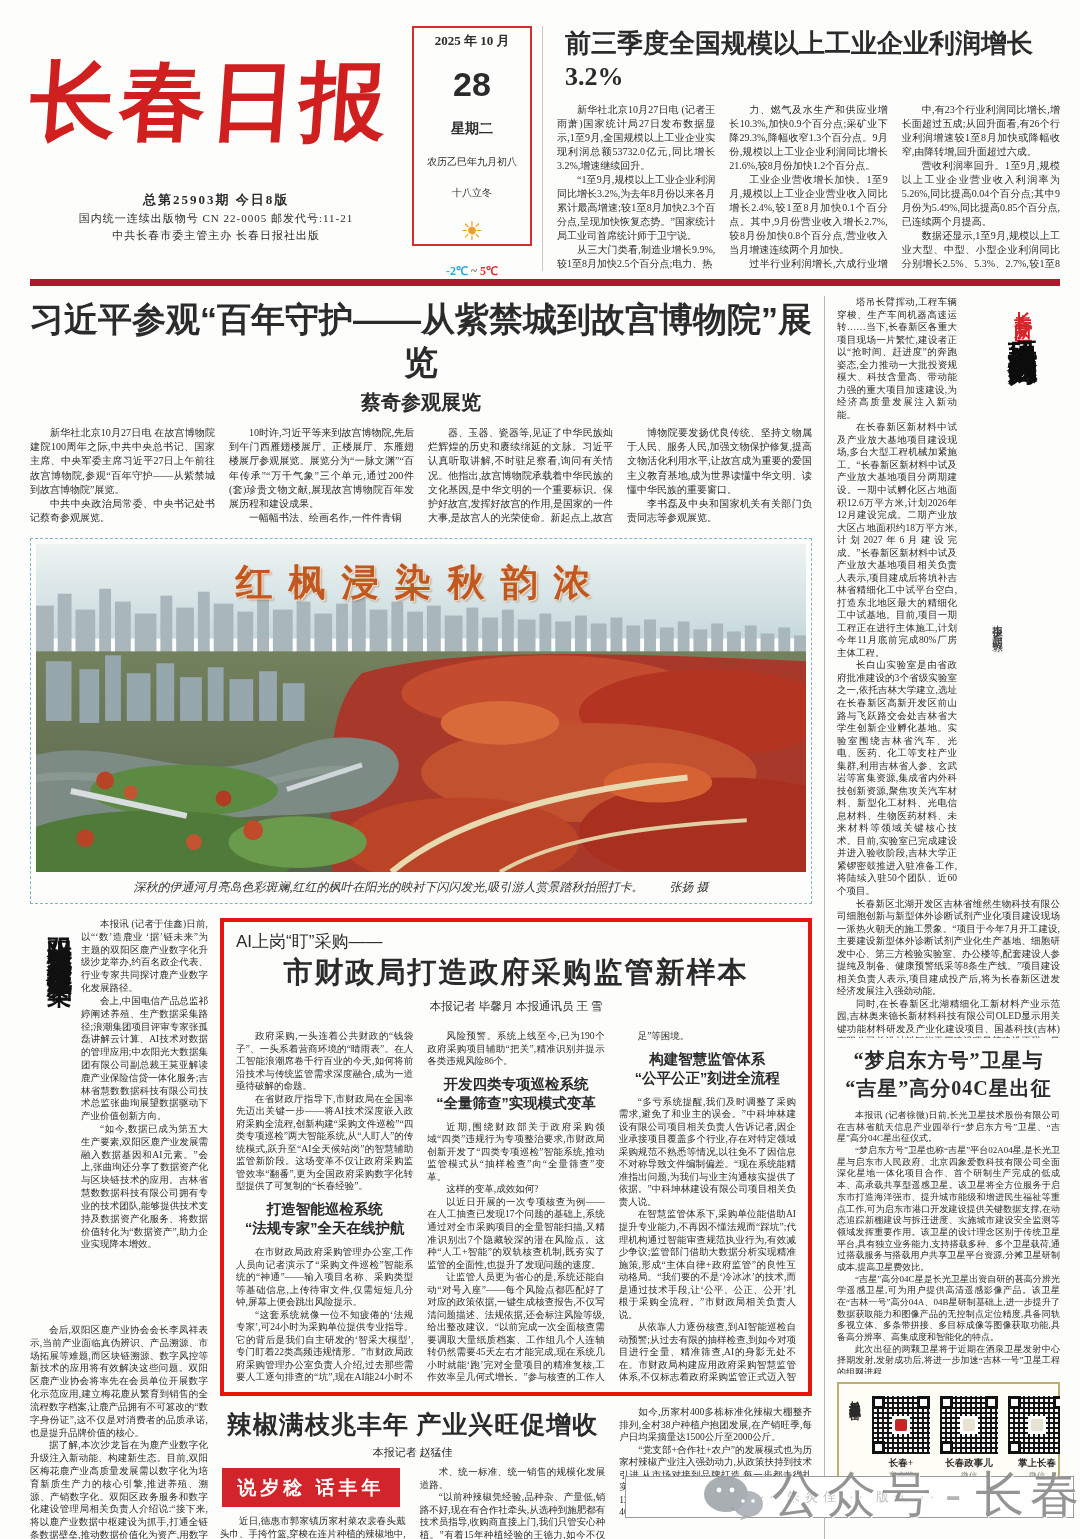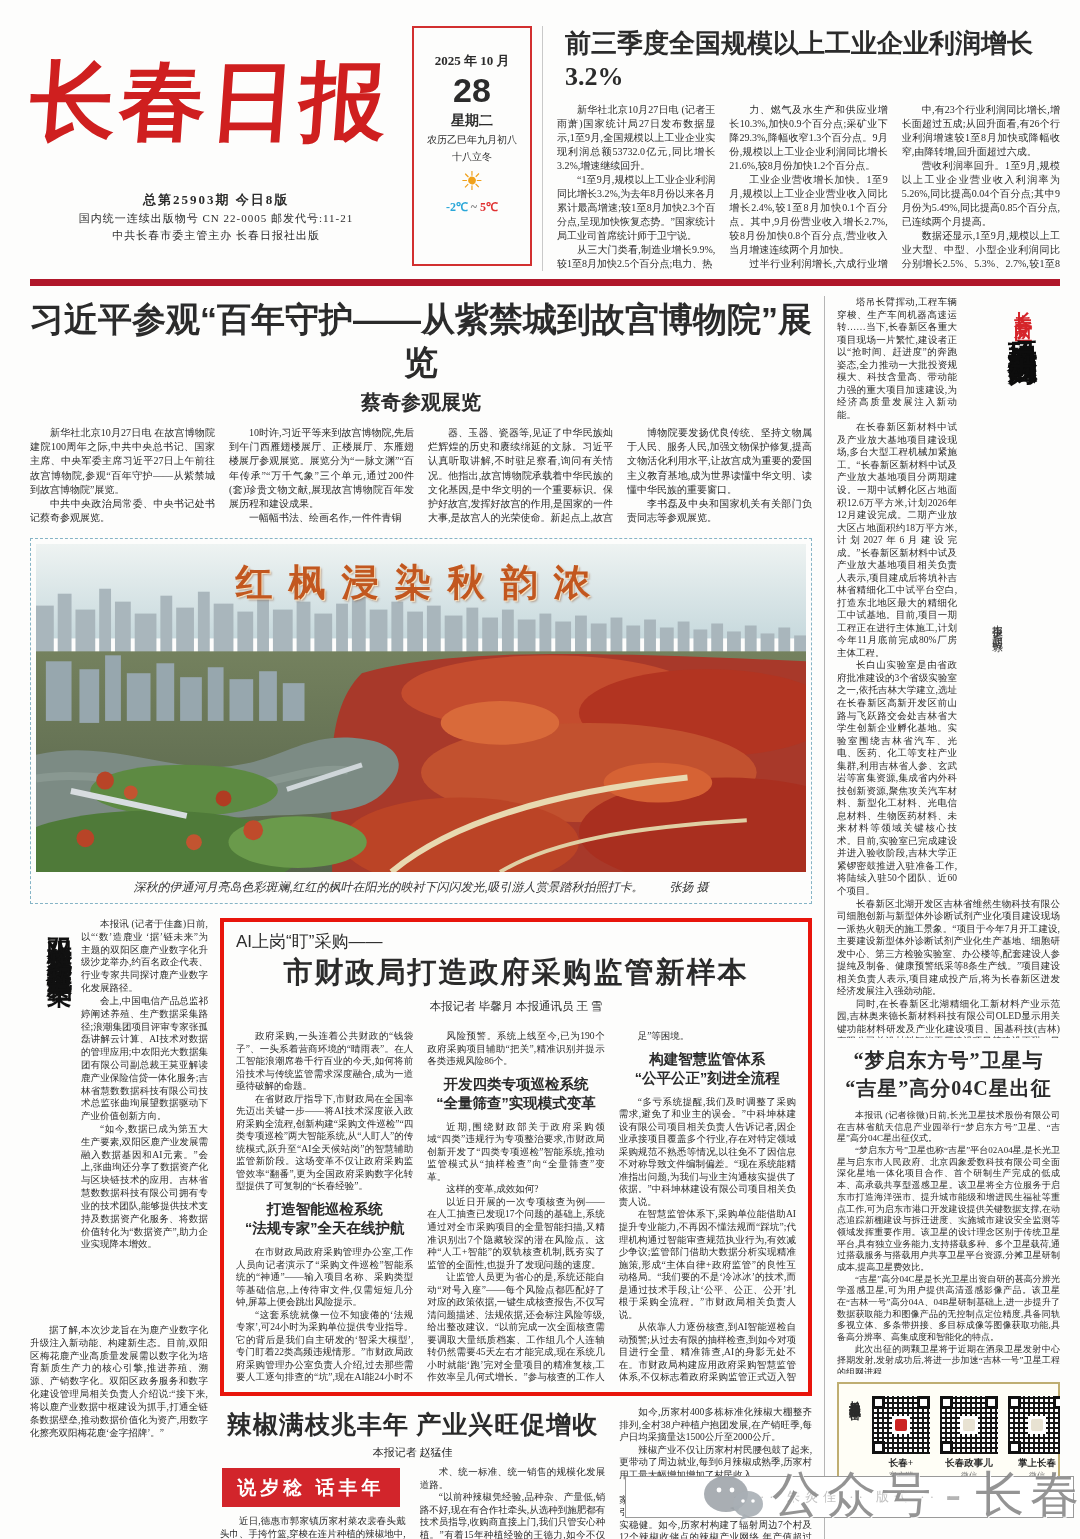--- a/index.html
+++ b/index.html
@@ -7,22 +7,22 @@
         font-family:"Liberation Serif", serif;color:#2b2b2b;}
   .inner{padding:26px 20px 0 30px;}
   
   .hdr{display:flex;gap:10px;}
   .masthead{width:372px;flex:none;}
   .mast-title{font-family:"DejaVu Serif",serif;font-weight:900;color:#cf1f1f;font-size:86px;
       line-height:150px;height:150px;letter-spacing:4px;transform:skewX(-4deg);white-space:nowrap;}
   .mast-info{text-align:center;margin-top:14px;line-height:1.55;}
   .mast-info .l1{font-size:13px;font-weight:bold;letter-spacing:2px;}
   .mast-info .l2,.mast-info .l3{font-size:11px;letter-spacing:1px;}
-  .datebox{width:108px;flex:none;border:2px solid #d23030;padding:24px 4px 6px;text-align:center;
-      display:flex;flex-direction:column;align-items:center;gap:3px;height:206px;}
+  .datebox{width:108px;flex:none;border:2px solid #d23030;padding:4px 4px 6px;text-align:center;
+      display:flex;flex-direction:column;align-items:center;gap:17px;height:206px;}
   .db-month{font-size:13px;font-weight:bold;}
   .db-day{font-size:34px;font-weight:900;line-height:1.05;font-family:"Liberation Sans",sans-serif;}
   .db-week{font-size:14px;font-weight:bold;}
   .db-lunar,.db-term{font-size:10px;}
   .db-sun{font-size:26px;color:#f0a11b;line-height:1;margin-top:2px;}
   .db-temp{font-size:12px;font-weight:bold;}
   .t-low{color:#2aa7d8;} .t-tld{color:#888;} .t-high{color:#e03030;}
   .topstory{flex:1;border-left:1px solid #c9c9c9;padding-left:14px;}
   .topstory h1{margin:2px 8px 10px;font-size:26px;font-weight:900;letter-spacing:0px;line-height:1.25;}
   .cols{display:flex;gap:14px;}
@@ -306,20 +306,21 @@
         <div class="deer">
           <div class="deer-top">
             <div class="deer-head">双阳梅花鹿将建立全流程数字档案</div>
             <div class="deer-body">
               <p class="np">本报讯 (记者于佳鑫)日前,以“‘数’造鹿业 ‘据’链未来”为主题的双阳区鹿产业数字化升级沙龙举办,约百名政企代表、行业专家共同探讨鹿产业数字化发展路径。</p>
               <p class="np">会上,中国电信产品总监祁婷阐述养殖、生产数据采集路径;浪潮集团项目评审专家张孤磊讲解云计算、AI技术对数据的管理应用;中农阳光大数据集团有限公司副总裁王莫亚解读鹿产业保险信贷一体化服务;吉林省慧数数据科技有限公司技术总监张曲珣展望数据驱动下产业价值创新方向。</p>
               <p class="np">“如今,数据已成为第五大生产要素,双阳区鹿产业发展需融入数据基因和AI元素。”会上,张曲珣还分享了数据资产化与区块链技术的应用。吉林省慧数数据科技有限公司拥有专业的技术团队,能够提供技术支持及数据资产化服务、将数据价值转化为“数据资产”,助力企业实现降本增效。</p>
             </div>
           </div>
           <div class="deer-cont">
+            <p class="np">会后,双阳区鹿产业协会会长李凤祥表示,当前产业面临真伪辨识、产品溯源、市场拓展等难题,而区块链溯源、数字风控等新技术的应用将有效解决这些问题。双阳区鹿产业协会将率先在会员单位开展数字化示范应用,建立梅花鹿从繁育到销售的全流程数字档案,让鹿产品拥有不可篡改的“数字身份证”,这不仅是对消费者的品质承诺,也是提升品牌价值的核心。</p>
             <p class="np">据了解,本次沙龙旨在为鹿产业数字化升级注入新动能、构建新生态。目前,双阳区梅花鹿产业高质量发展需以数字化为培育新质生产力的核心引擎,推进养殖、溯源、产销数字化。双阳区政务服务和数字化建设管理局相关负责人介绍说:“接下来,将以鹿产业数据中枢建设为抓手,打通全链条数据壁垒,推动数据价值化为资产,用数字化擦亮双阳梅花鹿‘金字招牌’。”</p>
           </div>
         </div>
 
         <div class="right-stack">
 
           <div class="ai-box">
             <p class="ai-kicker np" style="text-indent:0">AI上岗“盯”采购——</p>
             <h1>市财政局打造政府采购监管新样本</h1>
             <div class="ai-byline">本报记者 毕馨月  本报通讯员 王 雪</div>
@@ -365,21 +366,20 @@
                   <p class="np">近日,德惠市郭家镇历家村菜农裴春头戴头巾、手挎竹篮,穿梭在连片种植的辣椒地中,饱满翠绿的辣椒挂满枝头,在阳光下泛着诱人的光泽。自2010年德力蔬菜种植专业合作社成立以来,村里的辣椒产业就告别了“单打独斗”的零散模式,走上了统一品种、统一技</p>
                 </div>
                 <div class="pepper-col">
                   <p class="np">术、统一标准、统一销售的规模化发展道路。</p>
                   <p class="np">“以前种辣椒凭经验,品种杂、产量低,销路不好,现在有合作社牵头,从选种到施肥都有技术员指导,收购商直接上门,我们只管安心种植。”有着15年种植经验的王德力,如今不仅是合作社的带头人,更是历家村辣椒产业的“活招牌”。8年前,他带头引进棚膜种植技术,让历家村辣椒实现了错季上市,不仅延长了销售周期,也提高了价格。</p>
                 </div>
               </div>
             </div>
             <div class="pepper-col3">
               <p class="np">如今,历家村400多栋标准化辣椒大棚整齐排列,全村38户种植户抱团发展,在产销旺季,每户日均采摘量达1500公斤至2000公斤。</p>
-              <p class="np">辣椒产业不仅让历家村村民腰包鼓了起来,更带动了周边就业,每到6月辣椒成熟季,历家村用工量大幅增加增加了村民收入。</p>
               <p class="np">“党支部+合作社+农户”的发展模式也为历家村辣椒产业注入强劲动力,从政策扶持到技术引进,从市场对接到品牌打造,每一步都走得扎实稳健。如今,历家村构建了辐射周边7个村及12个辣椒收储点的辣椒产业网络,年产值超过4000万元。</p>
             </div>
           </div>
         </div>
       </div>
     </div>
 
     <div class="main-right">
       <div class="sb-art1">
         <div class="float-head">

